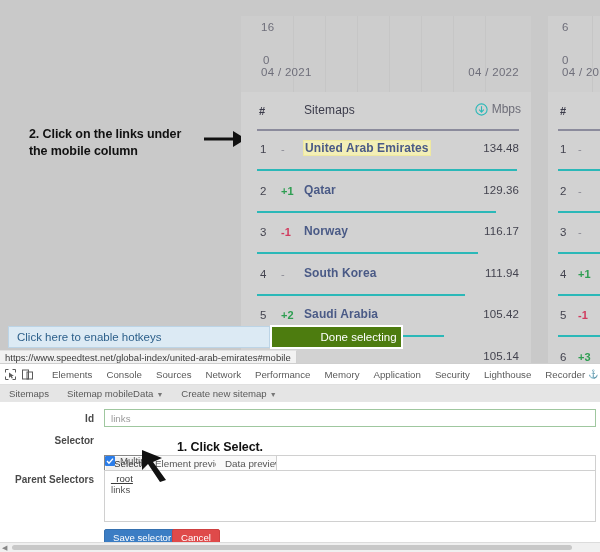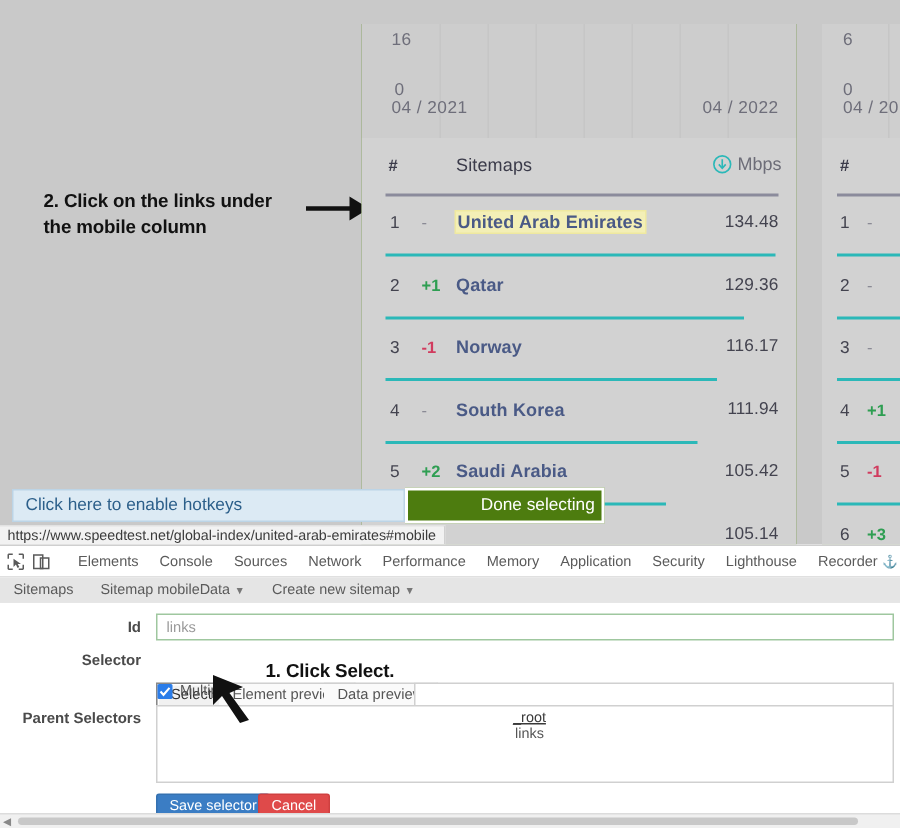--- a/index.html
+++ b/index.html
@@ -169,21 +169,21 @@
   }
   .cbx svg{display:block;}
   .mlabel{position:absolute;left:120px;top:2px;font-size:9.6px;color:#555;}
 
   .prow{position:relative;height:56px;}
   .plabel{position:absolute;left:0;width:94px;text-align:right;top:4px;font-size:10px;font-weight:bold;color:#4a4a4a;}
   .plist{
     position:absolute;left:104px;right:4px;top:0;height:52px;
     border:1px solid #d0d0d0;background:#fff;box-sizing:border-box;padding-top:2px;
   }
-  .popt{font-size:9.6px;color:#555;padding:0 0 0 6px;height:11px;line-height:11px;cursor:pointer;text-align:center;}
+  .popt{font-size:9.6px;color:#555;padding:0 0 0 6px;height:11px;line-height:11px;cursor:pointer;}
   .popt.selected{color:#3a3a3a;text-decoration:underline;}
 
   .brow{position:relative;height:22px;padding-top:4px;}
   .btn-save{
     position:absolute;left:104px;top:3px;height:16px;padding:0 8px;
     background:#3b7dc4;border:1px solid #3571b0;box-sizing:border-box;
     font-size:9.6px;color:#fff;display:flex;align-items:center;cursor:pointer;border-radius:2px;
   }
   .btn-cancel{
     position:absolute;left:172px;top:3px;height:16px;padding:0 8px;

